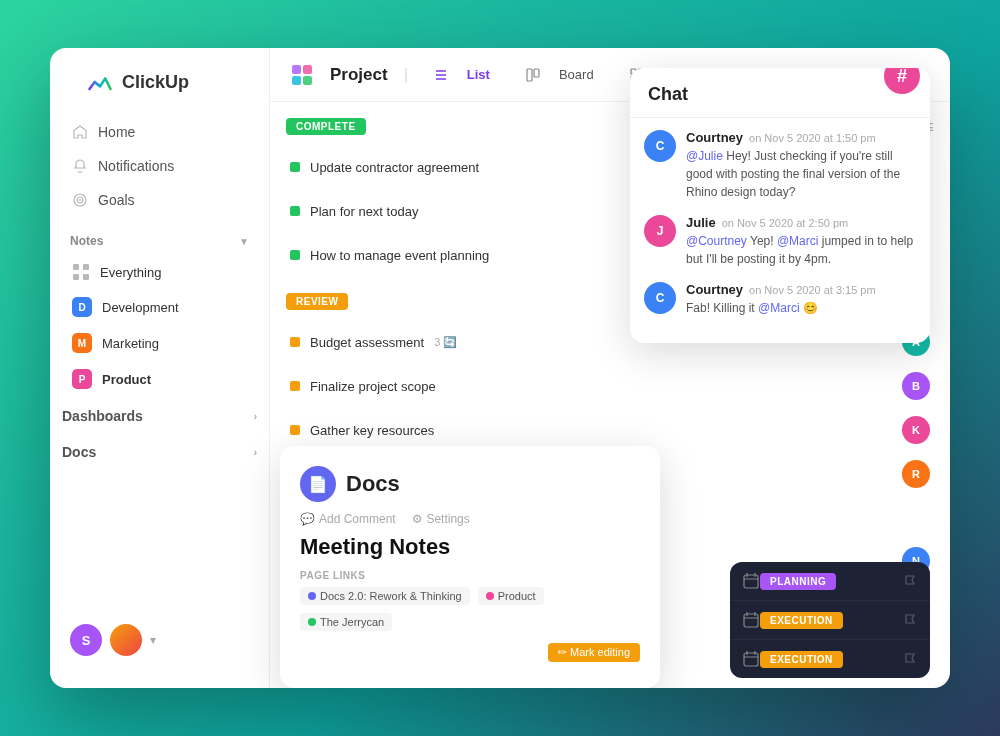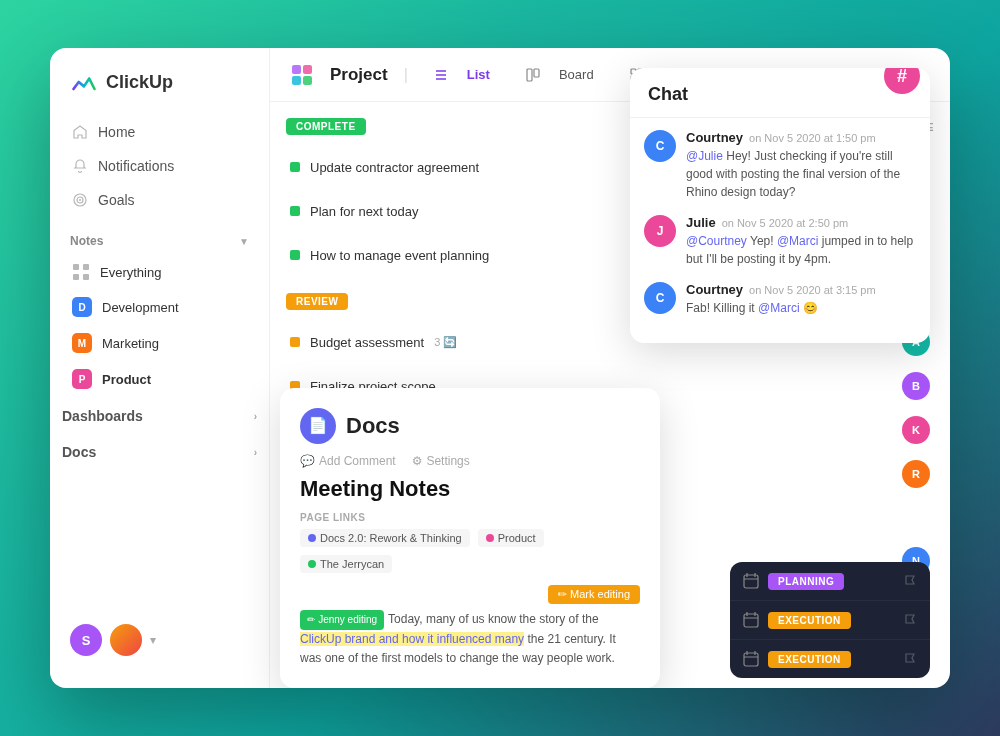--- a/index.html
+++ b/index.html
@@ -29,21 +29,21 @@
       padding: 20px 0;
       display: flex;
       flex-direction: column;
       flex-shrink: 0;
       border-right: 1px solid #f0f0f0;
     }
     .sidebar-logo {
       display: flex;
       align-items: center;
       gap: 8px;
-      padding: 0 20px 20px;
+      padding: 0 36px 20px;
     }
     .logo-icon {
       width: 28px;
       height: 28px;
     }
     .logo-text {
       font-size: 18px;
       font-weight: 700;
       color: #333;
     }
@@ -345,21 +345,20 @@
       right: 20px;
       width: 200px;
       background: #1e2235;
       border-radius: 12px;
       overflow: hidden;
       pointer-events: all;
     }
     .planning-row {
       display: flex;
       align-items: center;
-      gap: 8px;
       padding: 10px 12px;
       border-bottom: 1px solid rgba(255,255,255,0.05);
     }
     .planning-row:last-child { border-bottom: none; }
     .planning-tag {
       padding: 3px 10px;
       border-radius: 4px;
       font-size: 10px;
       font-weight: 700;
       letter-spacing: 0.5px;
@@ -796,17 +795,14 @@
         <span>Product</span>
       </div>
       <div class="page-link">
         <div class="page-link-dot" style="background:#22c55e;"></div>
         <span>The Jerrycan</span>
       </div>
     </div>
     <div class="editor-controls">
       <span class="editor-btn btn-mark">✏ Mark editing</span>
     </div>
-    <div class="doc-text">
-      <span class="editor-btn btn-jenny" style="font-size:10px;padding:2px 7px;margin-right:4px;display:inline-flex;">✏ Jenny editing</span>Today, many of us know the story of the <span class="link-text highlight-yellow">ClickUp brand and how it influenced many</span> the 21 century. It was one of the first models  to change the way people work.
-    </div>
   </div>
 </div>
 
 </body></html>

